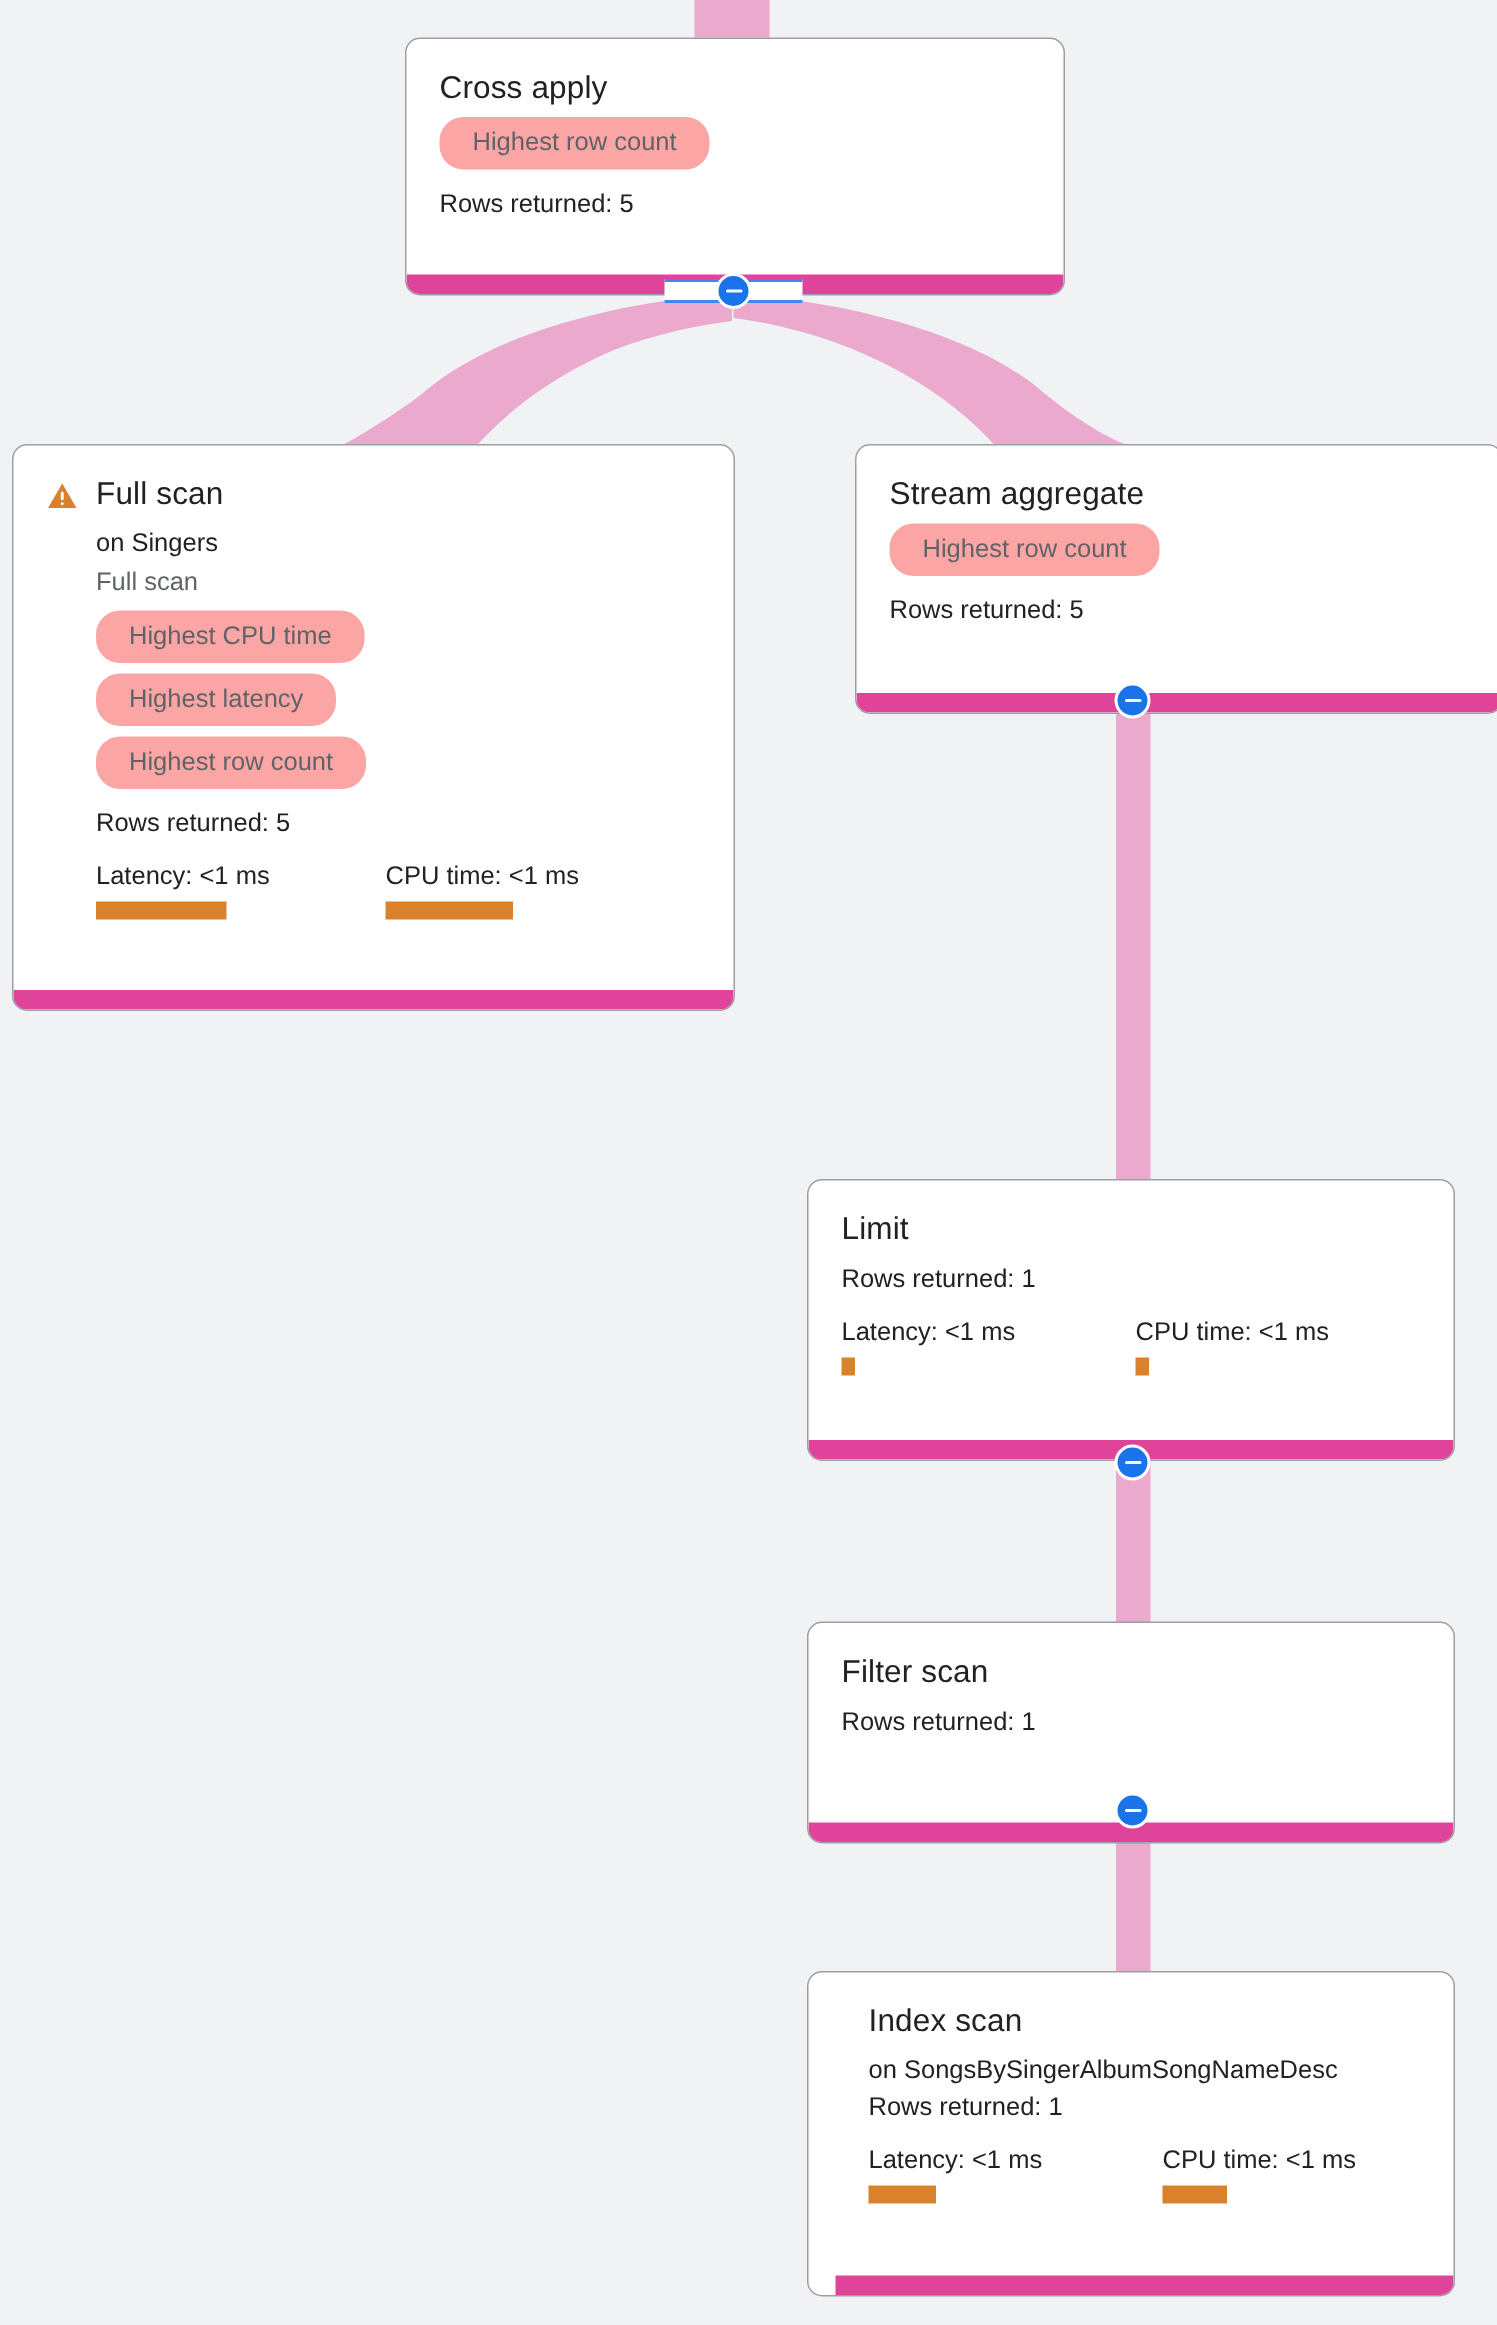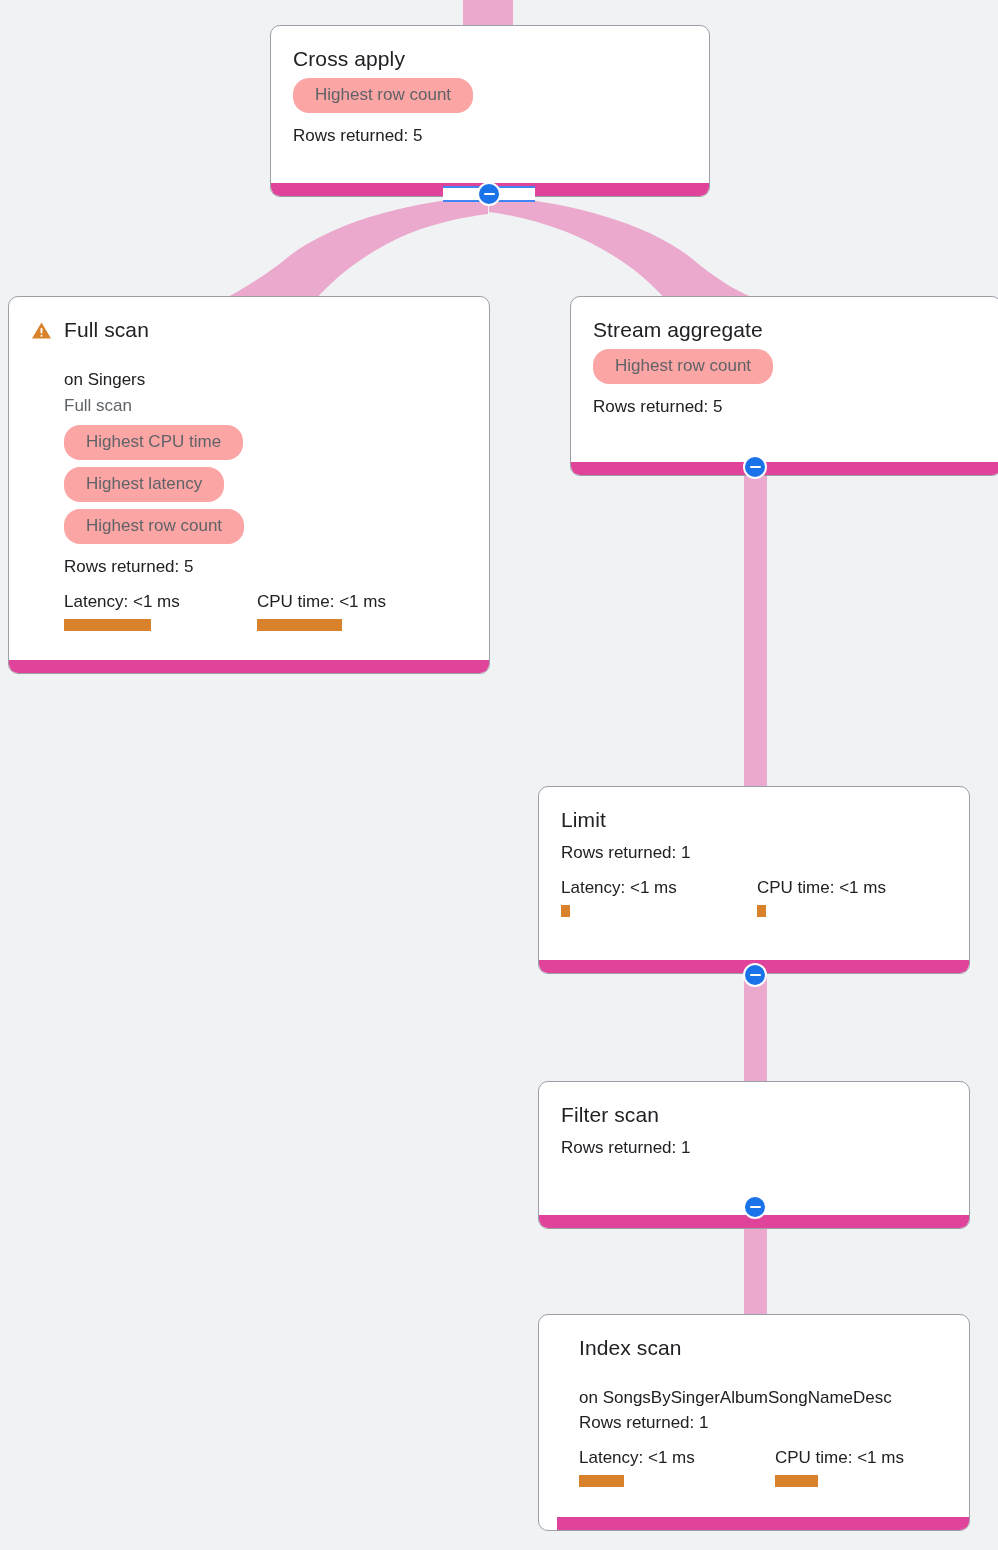--- a/index.html
+++ b/index.html
@@ -66,21 +66,21 @@
     font-size: 21px;
     line-height: 26px;
     font-weight: 500;
     color: #202124;
     letter-spacing: 0.1px;
   }
   .node-sub {
     font-size: 17px;
     line-height: 26px;
     color: #202124;
-    margin-top: 24px;
+    margin-top: 6px;
   }
   .node-sub.muted {
     color: #5f6368;
     margin-top: 0;
   }
   .chips {
     margin-top: 6px;
   }
   .chip {
     display: inline-block;

